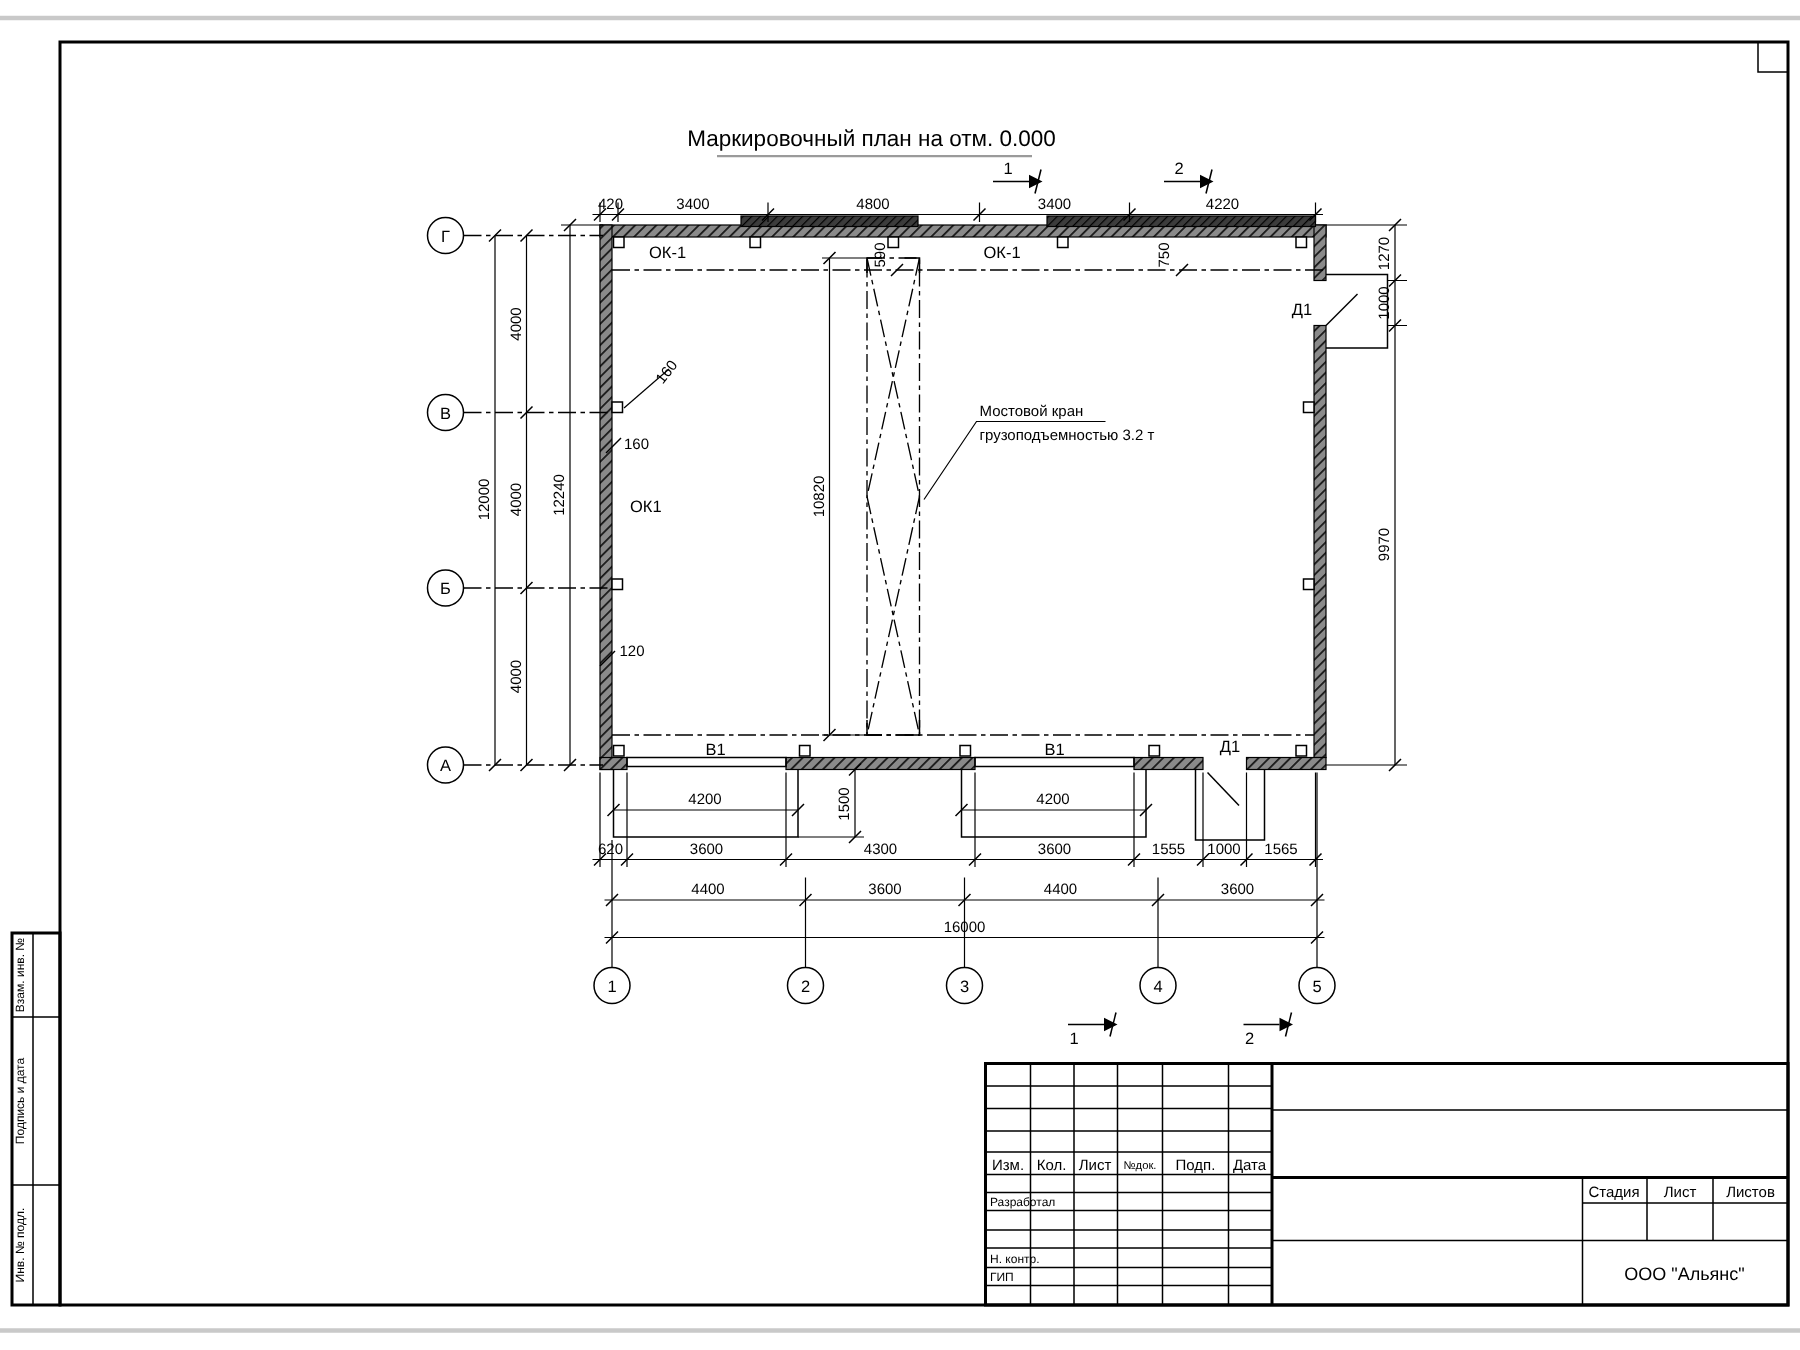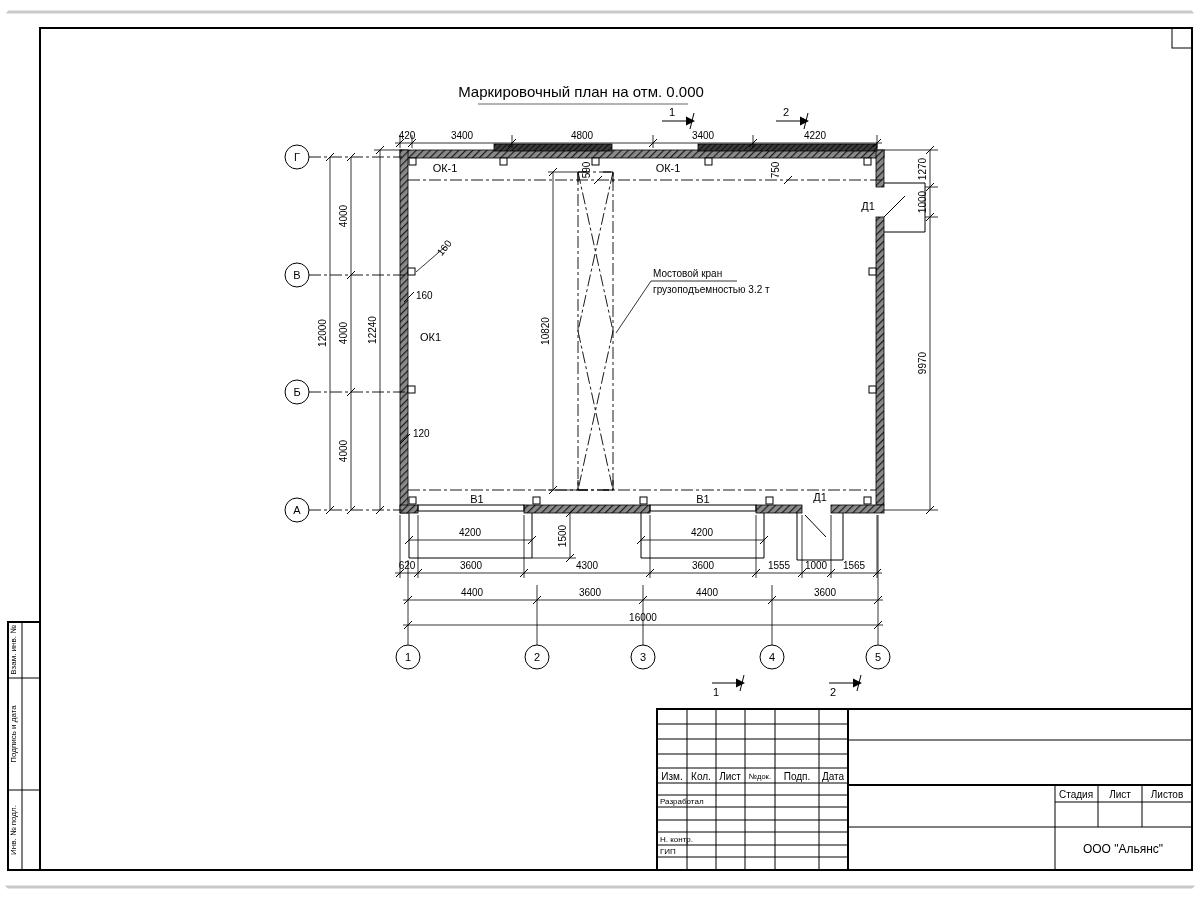--- a/index.html
+++ b/index.html
@@ -1,16 +1,16 @@
 <!DOCTYPE html>
 <html><head>
 <meta charset="utf-8">
 <style>
   html,body{margin:0;padding:0;background:#fff;}
-  #sheet{position:relative;width:1200px;height:900px;background:#fff;overflow:hidden;border-radius:32px;}
+  #sheet{position:relative;width:1200px;height:900px;background:#fff;overflow:hidden;}
   svg{position:absolute;left:0;top:0;}
   svg text{font-family:"Liberation Sans","DejaVu Sans",sans-serif;fill:#000;}
   .ln{stroke:#000;stroke-width:1;fill:none;}
   .thin{stroke:#000;stroke-width:0.8;fill:none;}
   .ln2{stroke:#000;stroke-width:2;fill:none;}
   .dash{stroke:#000;stroke-width:0.9;fill:none;stroke-dasharray:12 3 3 3;}
   .gray{stroke:#c9c9c9;stroke-width:3;fill:none;}
   .t10{font-size:10px;}
   .t11{font-size:11px;}
   .t12{font-size:12px;}

